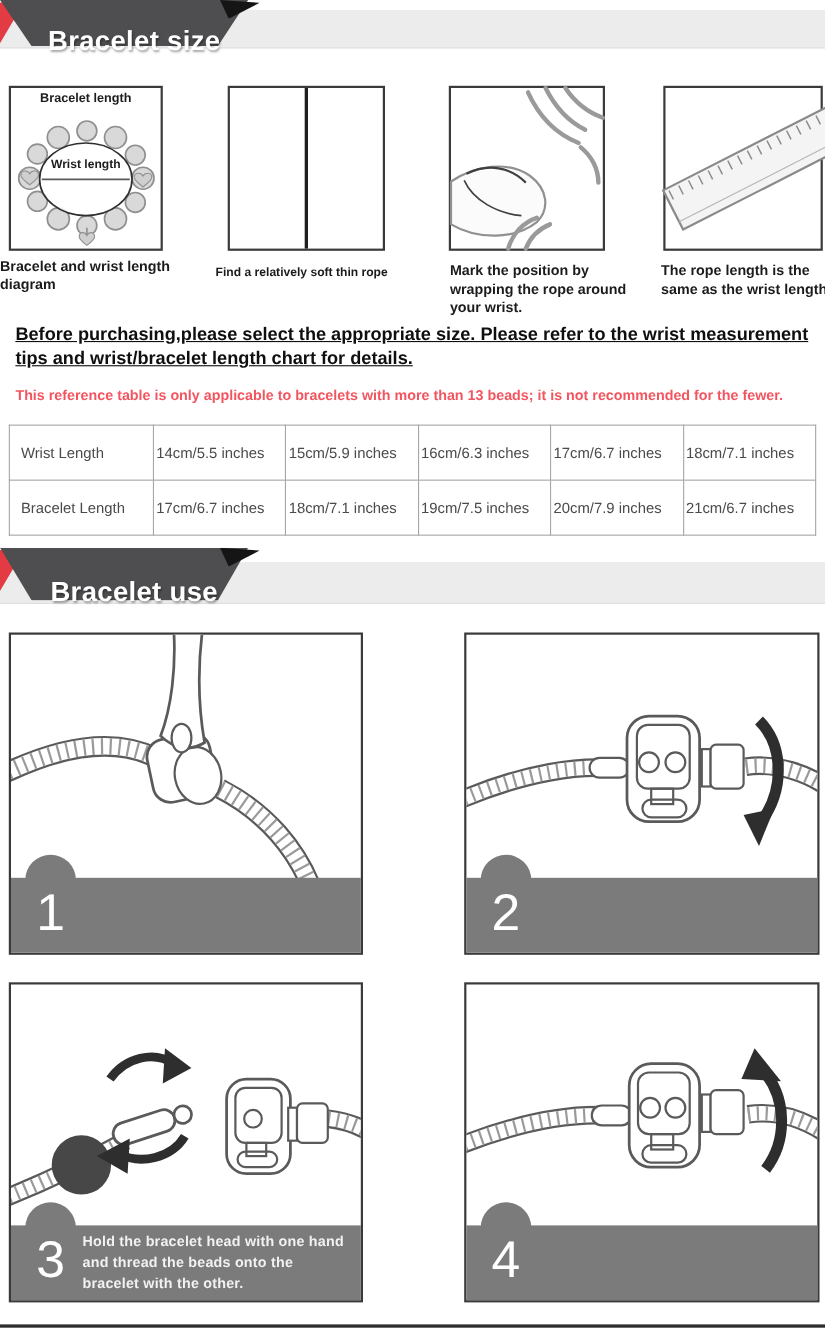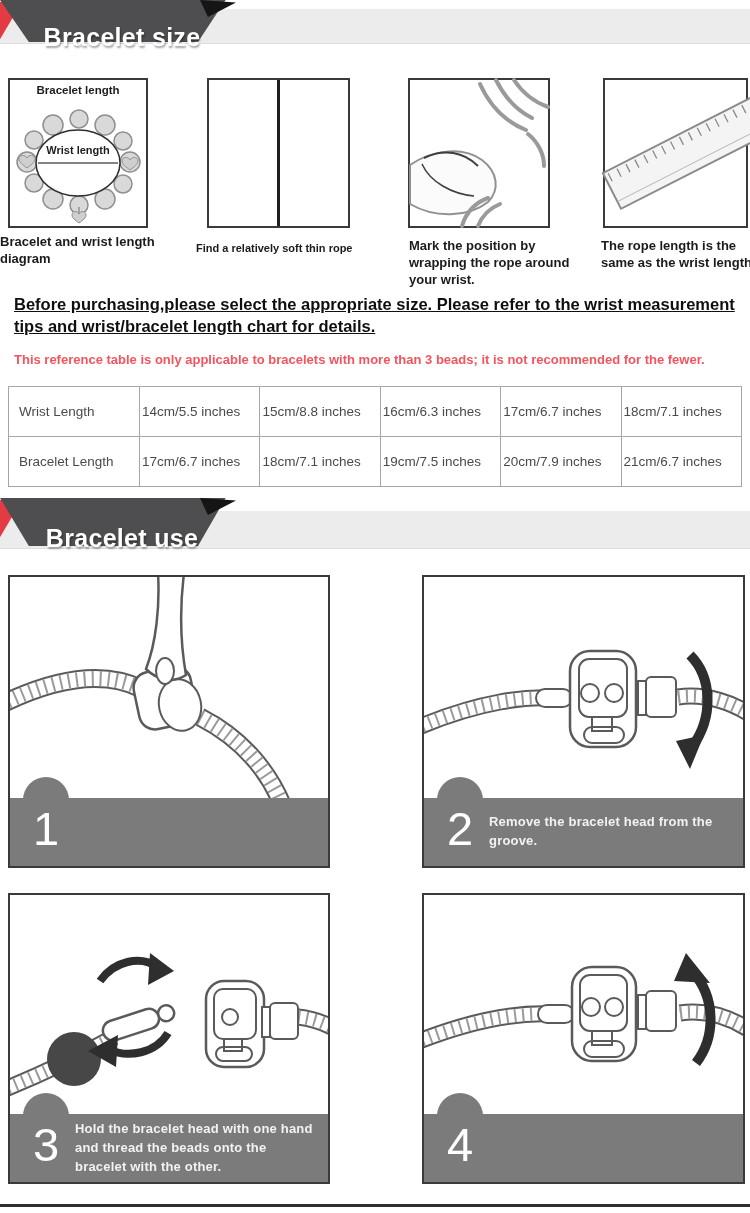--- a/index.html
+++ b/index.html
@@ -129,28 +129,28 @@
       </g>
     </svg>
   </div>
 
   <div class="mcap" id="mcap1">Bracelet and wrist length diagram</div>
   <div class="mcap" id="mcap2">Find a relatively soft thin rope</div>
   <div class="mcap" id="mcap3">Mark the position by wrapping the rope around your wrist.</div>
   <div class="mcap" id="mcap4">The rope length is the same as the wrist length.</div>
 
   <div id="intro">Before purchasing,please select the appropriate size. Please refer to the wrist measurement tips and wrist/bracelet length chart for details.</div>
-  <div id="note">This reference table is only applicable to bracelets with more than 3 beads; it is not recommended for the fewer.</div>
+  <div id="note">This reference table is only applicable to bracelets with more than 13 beads; it is not recommended for the fewer.</div>
 
   <table id="sizetable">
     <tbody>
         <tr>
       <td class="rowhead" style="width:118px">Wrist Length</td>
       <td>14cm/5.5 inches</td>
-      <td>15cm/8.8 inches</td>
+      <td>15cm/5.9 inches</td>
       <td>16cm/6.3 inches</td>
       <td>17cm/6.7 inches</td>
       <td>18cm/7.1 inches</td>
     </tr>
     <tr>
       <td class="rowhead">Bracelet Length</td>
       <td>17cm/6.7 inches</td>
       <td>18cm/7.1 inches</td>
       <td>19cm/7.5 inches</td>
       <td>20cm/7.9 inches</td>
@@ -206,21 +206,20 @@
       <rect x="168" y="140" width="20" height="14" fill="none" stroke="#5a5a5a" stroke-width="2"></rect>
       <rect x="160" y="150" width="40" height="16" rx="8" fill="none" stroke="#5a5a5a" stroke-width="2"></rect>
       <rect x="214" y="104" width="8" height="34" fill="#fff" stroke="#5a5a5a" stroke-width="2"></rect>
       <rect x="222" y="100" width="30" height="40" rx="5" fill="#fff" stroke="#5a5a5a" stroke-width="2"></rect>
       <path d="M266,78 C288,100 290,140 268,170" fill="none" stroke="#2e2e2e" stroke-width="10"></path>
       <polygon points="280,158 252,164 266,192" fill="#2e2e2e"></polygon>
     </svg>
     <div class="stepbar">
       <div class="dome"></div>
       <div class="num">2</div>
-      <div class="txt">Remove the bracelet head from the groove.</div>
     </div>
   </div>
 
   <div class="panel" id="panel3">
     <svg width="318" height="224" viewBox="0 0 318 224">
       <g fill="none">
         <path d="M-10,196 C40,176 75,158 104,142" stroke="#5a5a5a" stroke-width="17"></path>
         <path d="M-10,196 C40,176 75,158 104,142" stroke="#ffffff" stroke-width="13"></path>
         <path d="M-10,196 C40,176 75,158 104,142" stroke="#9a9a9a" stroke-width="13" stroke-dasharray="2 6"></path>
         <path d="M288,122 C306,124 320,130 332,138" stroke="#5a5a5a" stroke-width="17"></path>

